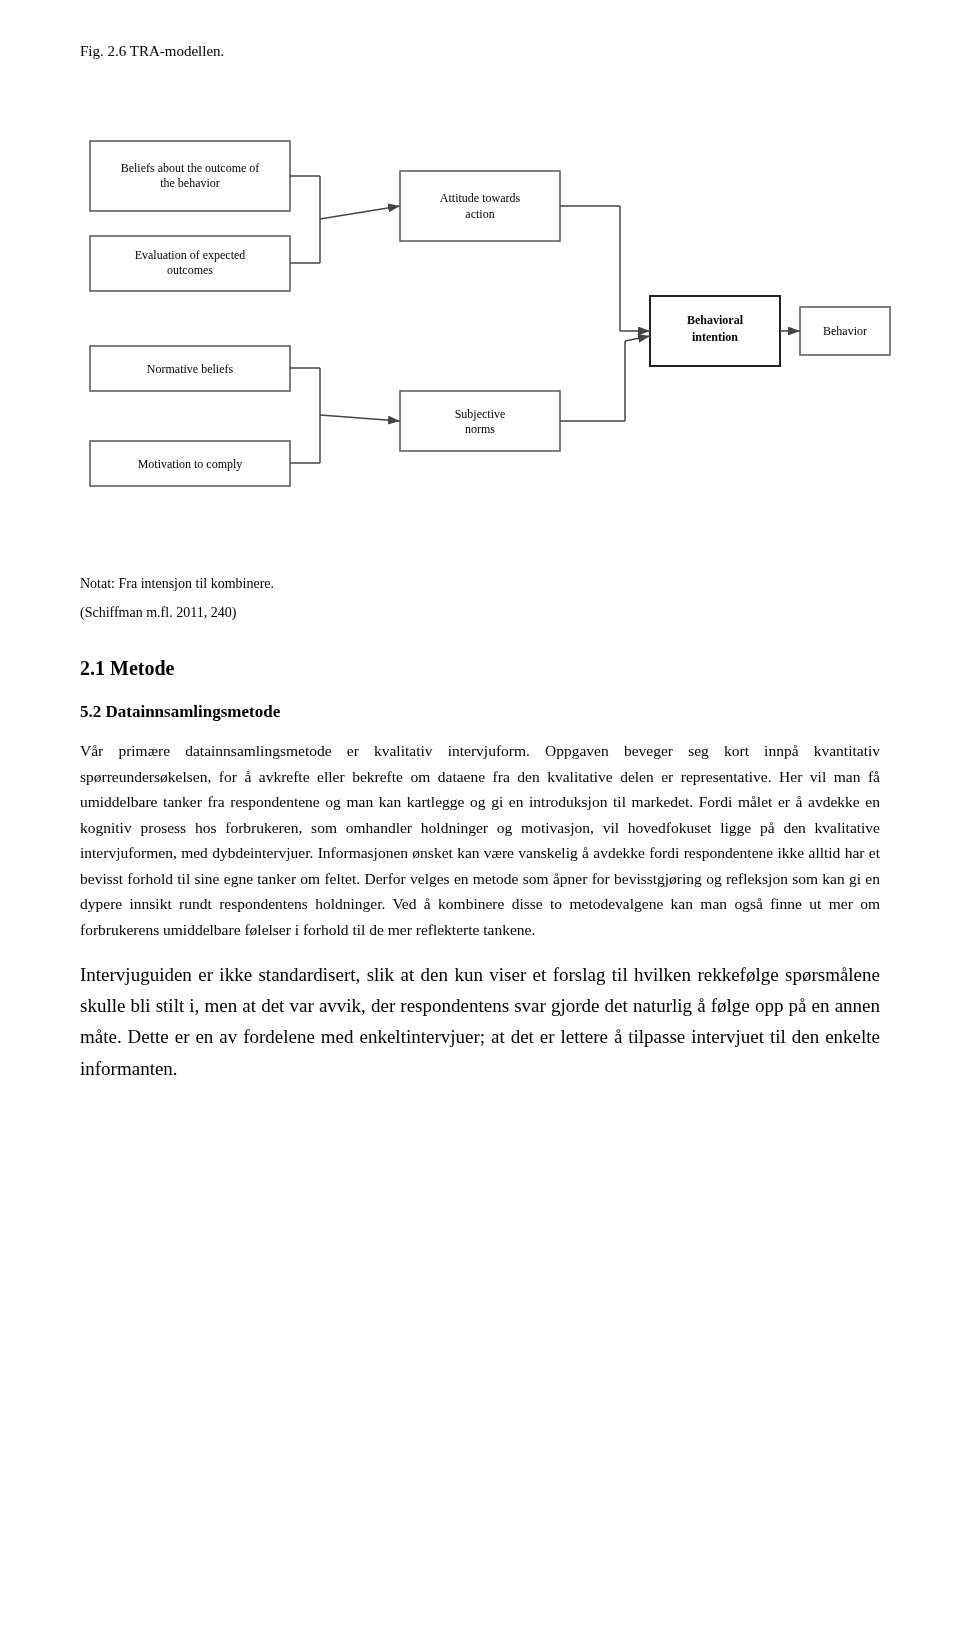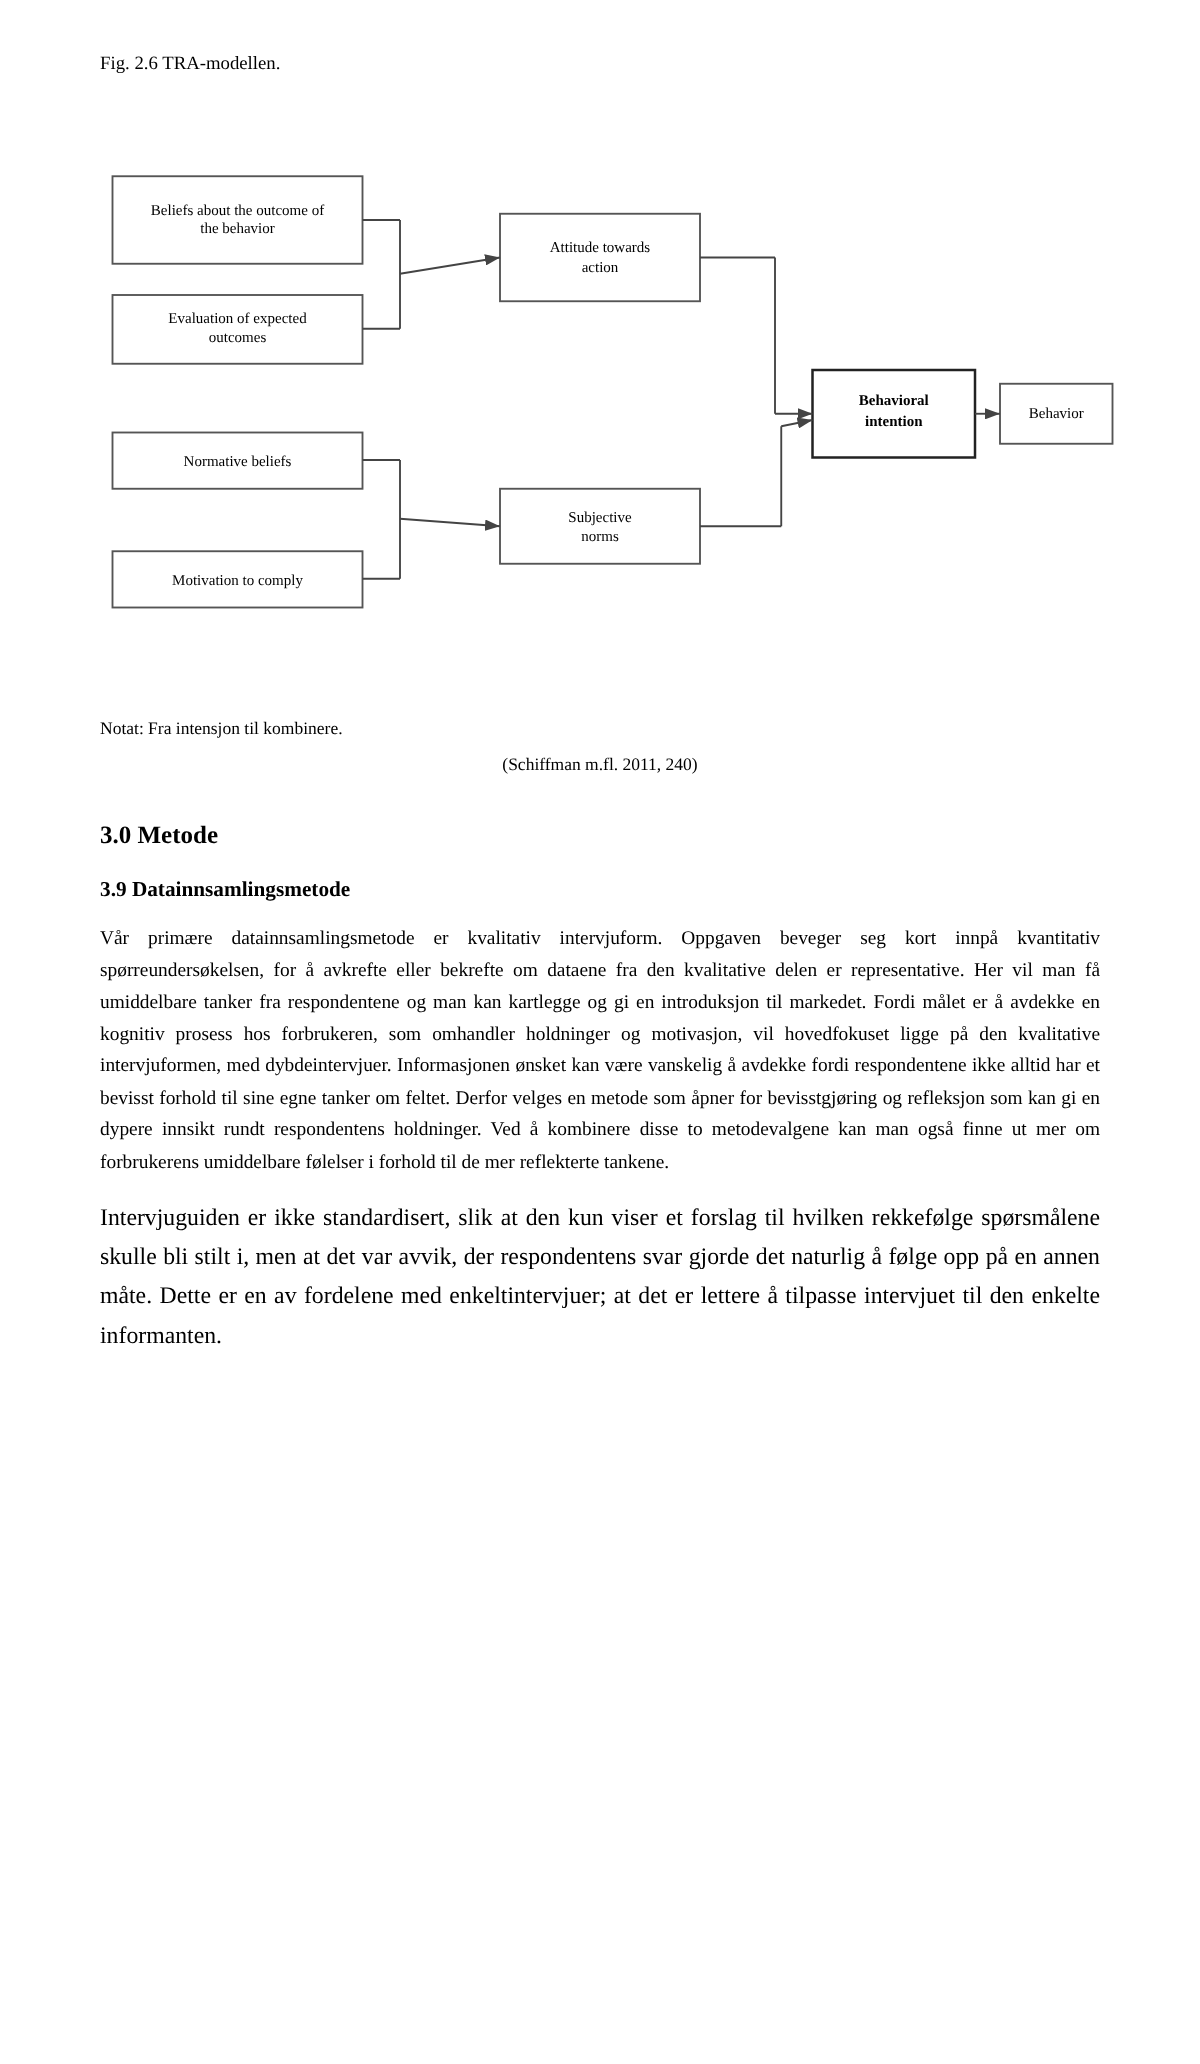--- a/index.html
+++ b/index.html
@@ -33,21 +33,20 @@
     }
 
     .notat-line {
       font-size: 14px;
       margin-bottom: 8px;
     }
 
     .schiffman-line {
       font-size: 14px;
       margin-bottom: 30px;
-      text-align: center;
     }
 
     h2.section-heading {
       font-size: 20px;
       font-weight: bold;
       margin-bottom: 16px;
       margin-top: 10px;
     }
 
     h3.sub-heading {
@@ -141,19 +140,19 @@
     <line x1="545" y1="260" x2="570" y2="255" class="arrow"></line>
 
     <line x1="700" y1="250" x2="720" y2="250" class="arrow"></line>
 
   </svg>
 </div>
 
 <p class="notat-line">Notat: Fra intensjon til kombinere.</p>
 <p class="schiffman-line">(Schiffman m.fl. 2011, 240)</p>
 
-<h2 class="section-heading">3.0 Metode</h2>
+<h2 class="section-heading">2.1 Metode</h2>
 
-<h3 class="sub-heading">3.9 Datainnsamlingsmetode</h3>
+<h3 class="sub-heading">5.2 Datainnsamlingsmetode</h3>
 
 <p class="body-text">Vår primære datainnsamlingsmetode er kvalitativ intervjuform. Oppgaven beveger seg kort innpå kvantitativ spørreundersøkelsen, for å avkrefte eller bekrefte om dataene fra den kvalitative delen er representative. Her vil man få umiddelbare tanker fra respondentene og man kan kartlegge og gi en introduksjon til markedet. Fordi målet er å avdekke en kognitiv prosess hos forbrukeren, som omhandler holdninger og motivasjon, vil hovedfokuset ligge på den kvalitative intervjuformen, med dybdeintervjuer. Informasjonen ønsket kan være vanskelig å avdekke fordi respondentene ikke alltid har et bevisst forhold til sine egne tanker om feltet. Derfor velges en metode som åpner for bevisstgjøring og refleksjon som kan gi en dypere innsikt rundt respondentens holdninger. Ved å kombinere disse to metodevalgene kan man også finne ut mer om forbrukerens umiddelbare følelser i forhold til de mer reflekterte tankene.</p>
 
 <p class="body-text-last">Intervjuguiden er ikke standardisert, slik at den kun viser et forslag til hvilken rekkefølge spørsmålene skulle bli stilt i, men at det var avvik, der respondentens svar gjorde det naturlig å følge opp på en annen måte. Dette er en av fordelene med enkeltintervjuer; at det er lettere å tilpasse intervjuet til den enkelte informanten.</p>
 
 </body></html>

